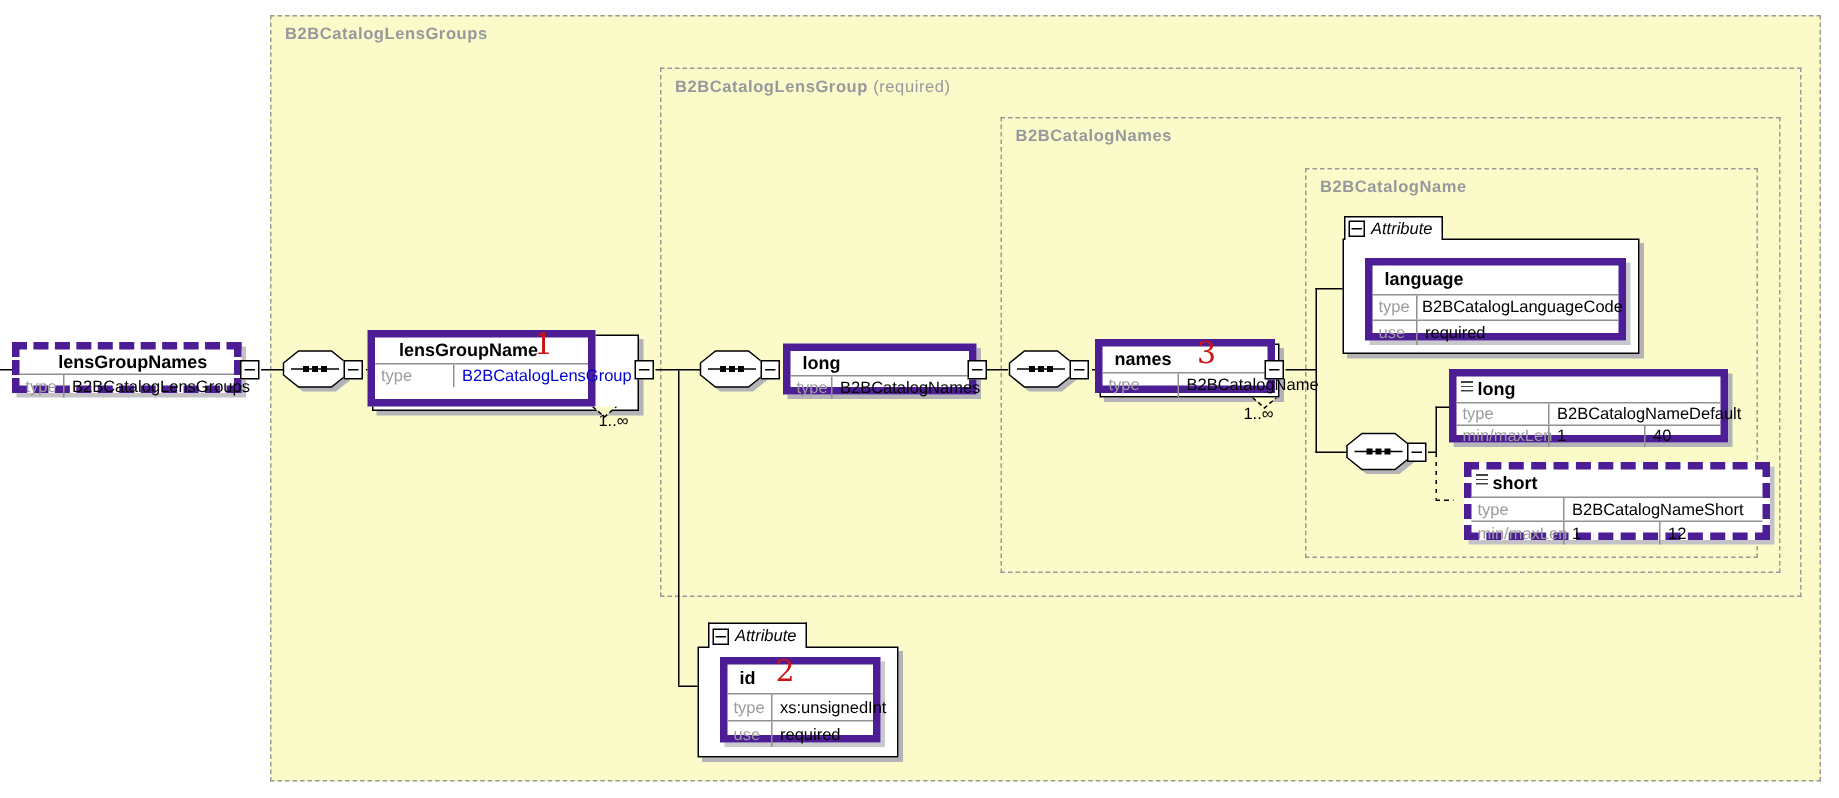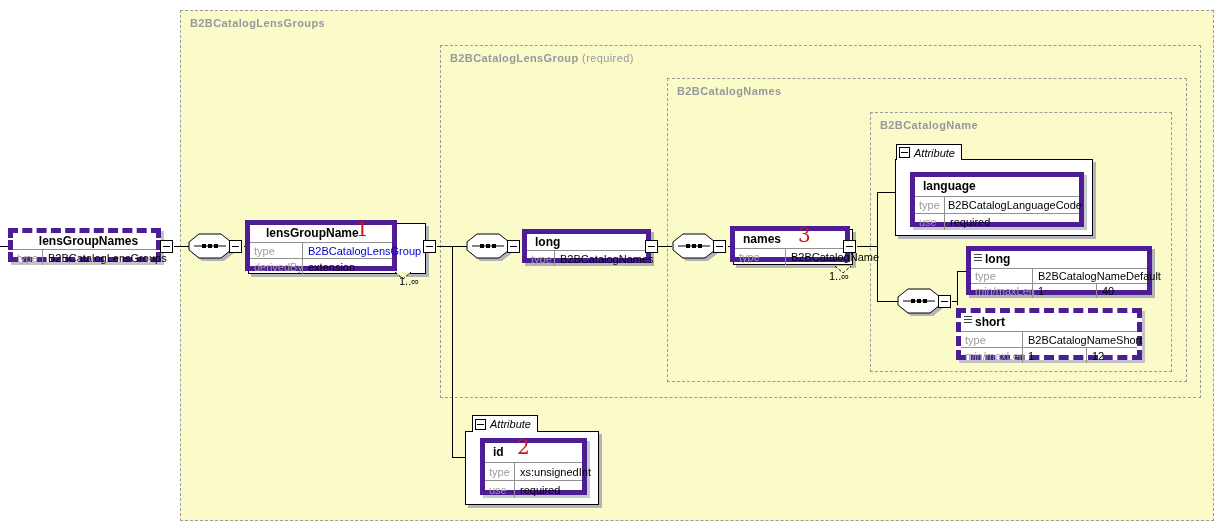--- a/index.html
+++ b/index.html
@@ -152,24 +152,20 @@
       <span class="pval">B2BCatalogLensGroups</span>
     </div>
   </div>
 
   <div class="ebox nostack" style="left:245px; top:220px; width:152px; height:51px; box-shadow:none;">
     <div class="etitle" style="height:17px; line-height:17px; padding-left:16px;">lensGroupName</div>
     <div class="prow" style="height:16px; line-height:14px;">
       <span class="plabel" style="width:53px;">type</span>
       <span class="pval link">B2BCatalogLensGroup</span>
     </div>
-    <div class="prow" style="height:16px; line-height:14px;">
-      <span class="plabel" style="width:53px;">derivedBy</span>
-      <span class="pval">extension</span>
-    </div>
   </div>
 
   <div class="ebox" style="left:522px; top:229px; width:129px; height:34px;">
     <div class="etitle" style="height:16px; line-height:16px;">long</div>
     <div class="prow" style="height:16px; line-height:14px;">
       <span class="plabel" style="width:28px;">type</span>
       <span class="pval">B2BCatalogNames</span>
     </div>
   </div>
 
@@ -188,21 +184,21 @@
       <span class="plabel" style="width:62px;">type</span>
       <span class="pval">B2BCatalogNameDefault</span>
     </div>
     <div class="prow" style="height:15px; line-height:13px;">
       <span class="plabel" style="width:62px;">min/maxLen</span>
       <span class="pval cell" style="width:64px;">1</span>
       <span class="pval">40</span>
     </div>
   </div>
 
-  <div class="ebox dashed" style="left:956px; top:308px; width:186px; height:52px;">
+  <div class="ebox dashed" style="left:976px; top:308px; width:204px; height:52px;">
     <span class="txticon"></span>
     <div class="etitle indent" style="height:18px; line-height:18px;">short</div>
     <div class="prow" style="height:16px; line-height:14px;">
       <span class="plabel" style="width:62px;">type</span>
       <span class="pval">B2BCatalogNameShort</span>
     </div>
     <div class="prow" style="height:16px; line-height:14px;">
       <span class="plabel" style="width:62px;">min/maxLen</span>
       <span class="pval cell" style="width:64px;">1</span>
       <span class="pval">12</span>

